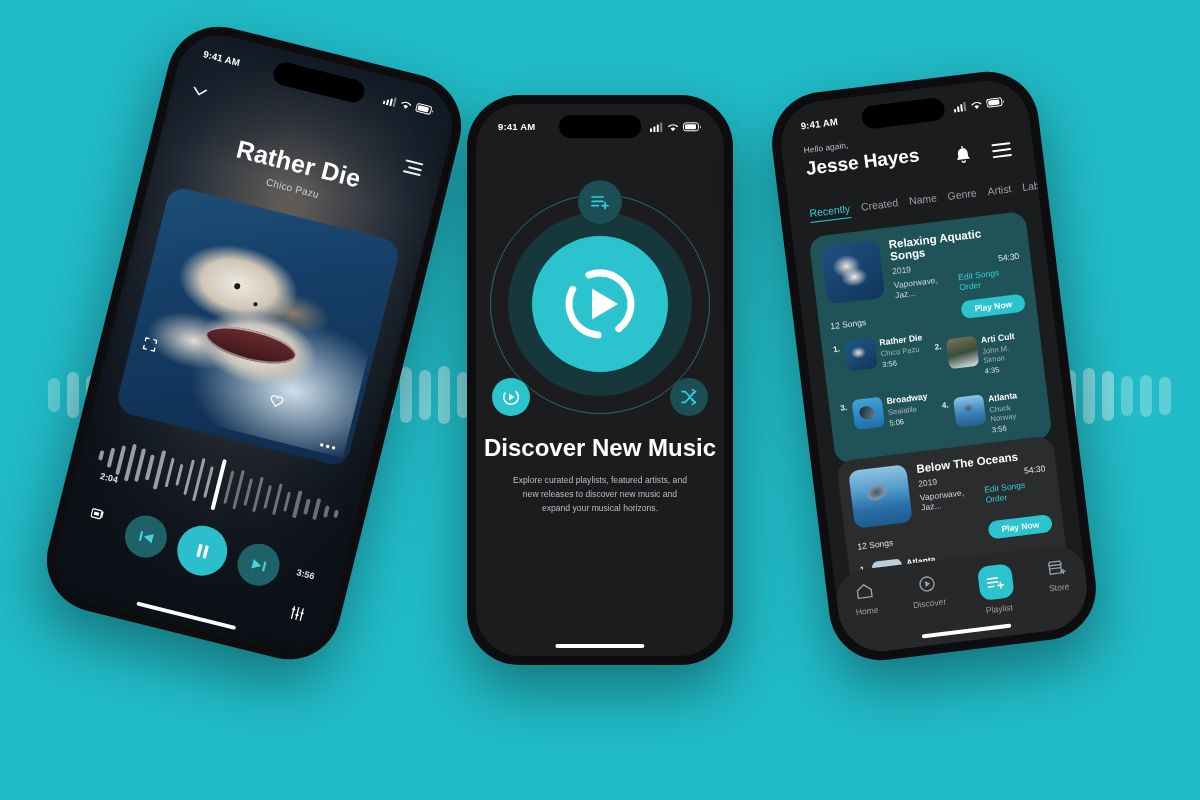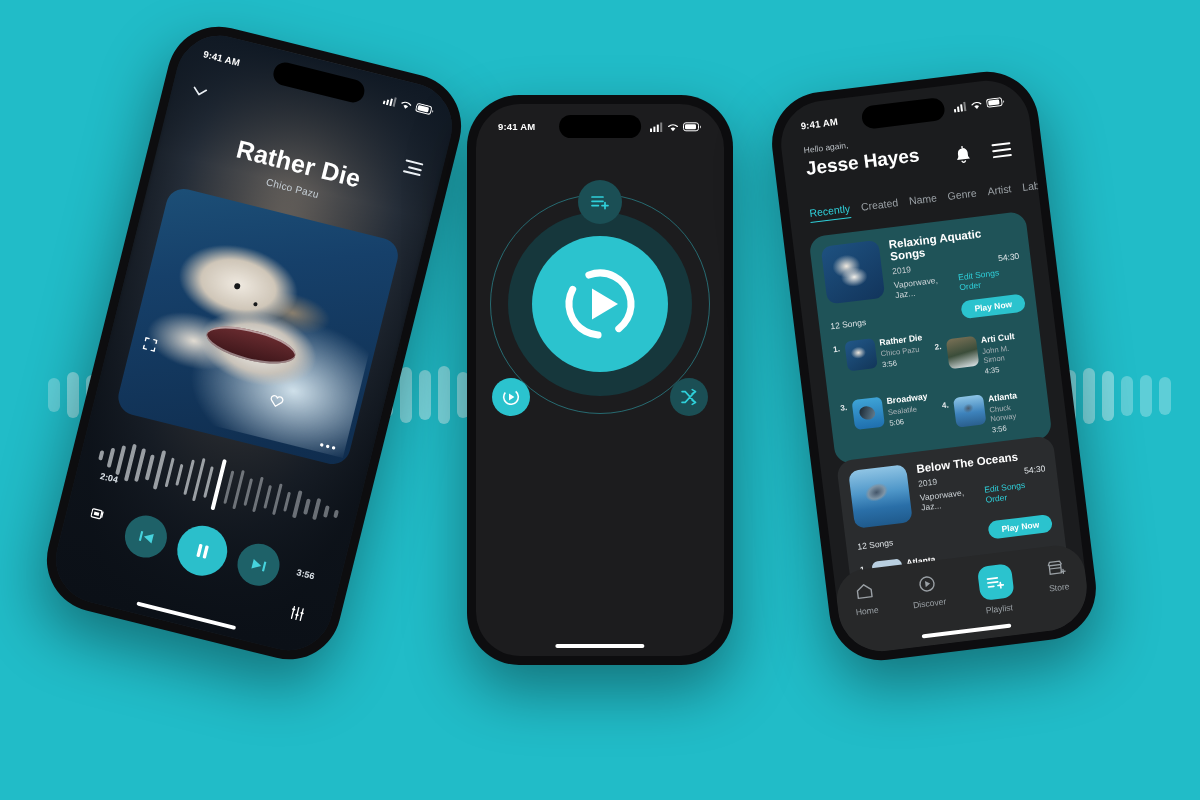--- a/index.html
+++ b/index.html
@@ -387,20 +387,22 @@
           </svg>
       </div>
       <div class="orbit-btn orbit-br">
         <svg width="18" height="18" viewBox="0 0 18 18">
             <path d="M2 3.6h3.2L15 14.4M2 14.4h3.2L15 3.6" stroke="currentColor" stroke-width="1.6" fill="none" stroke-linecap="round"></path>
             <path d="M12.2 1.6 15.6 3.6 12.2 5.6M12.2 12.4 15.6 14.4 12.2 16.4" stroke="currentColor" stroke-width="1.6" fill="none" stroke-linecap="round" stroke-linejoin="round"></path>
           </svg>
       </div>
     </div>
 
+    <div class="p2-title">Discover New Music</div>
+    <div class="p2-sub">Explore curated playlists, featured artists, and new releases to discover new music and expand your musical horizons.</div>
 
 
     <div class="home-indicator"></div>
   </div>
 </div>
 
 <div class="phone" id="phone3">
   <div class="screen">
     <div class="notch"></div>
     <div class="statusbar">

